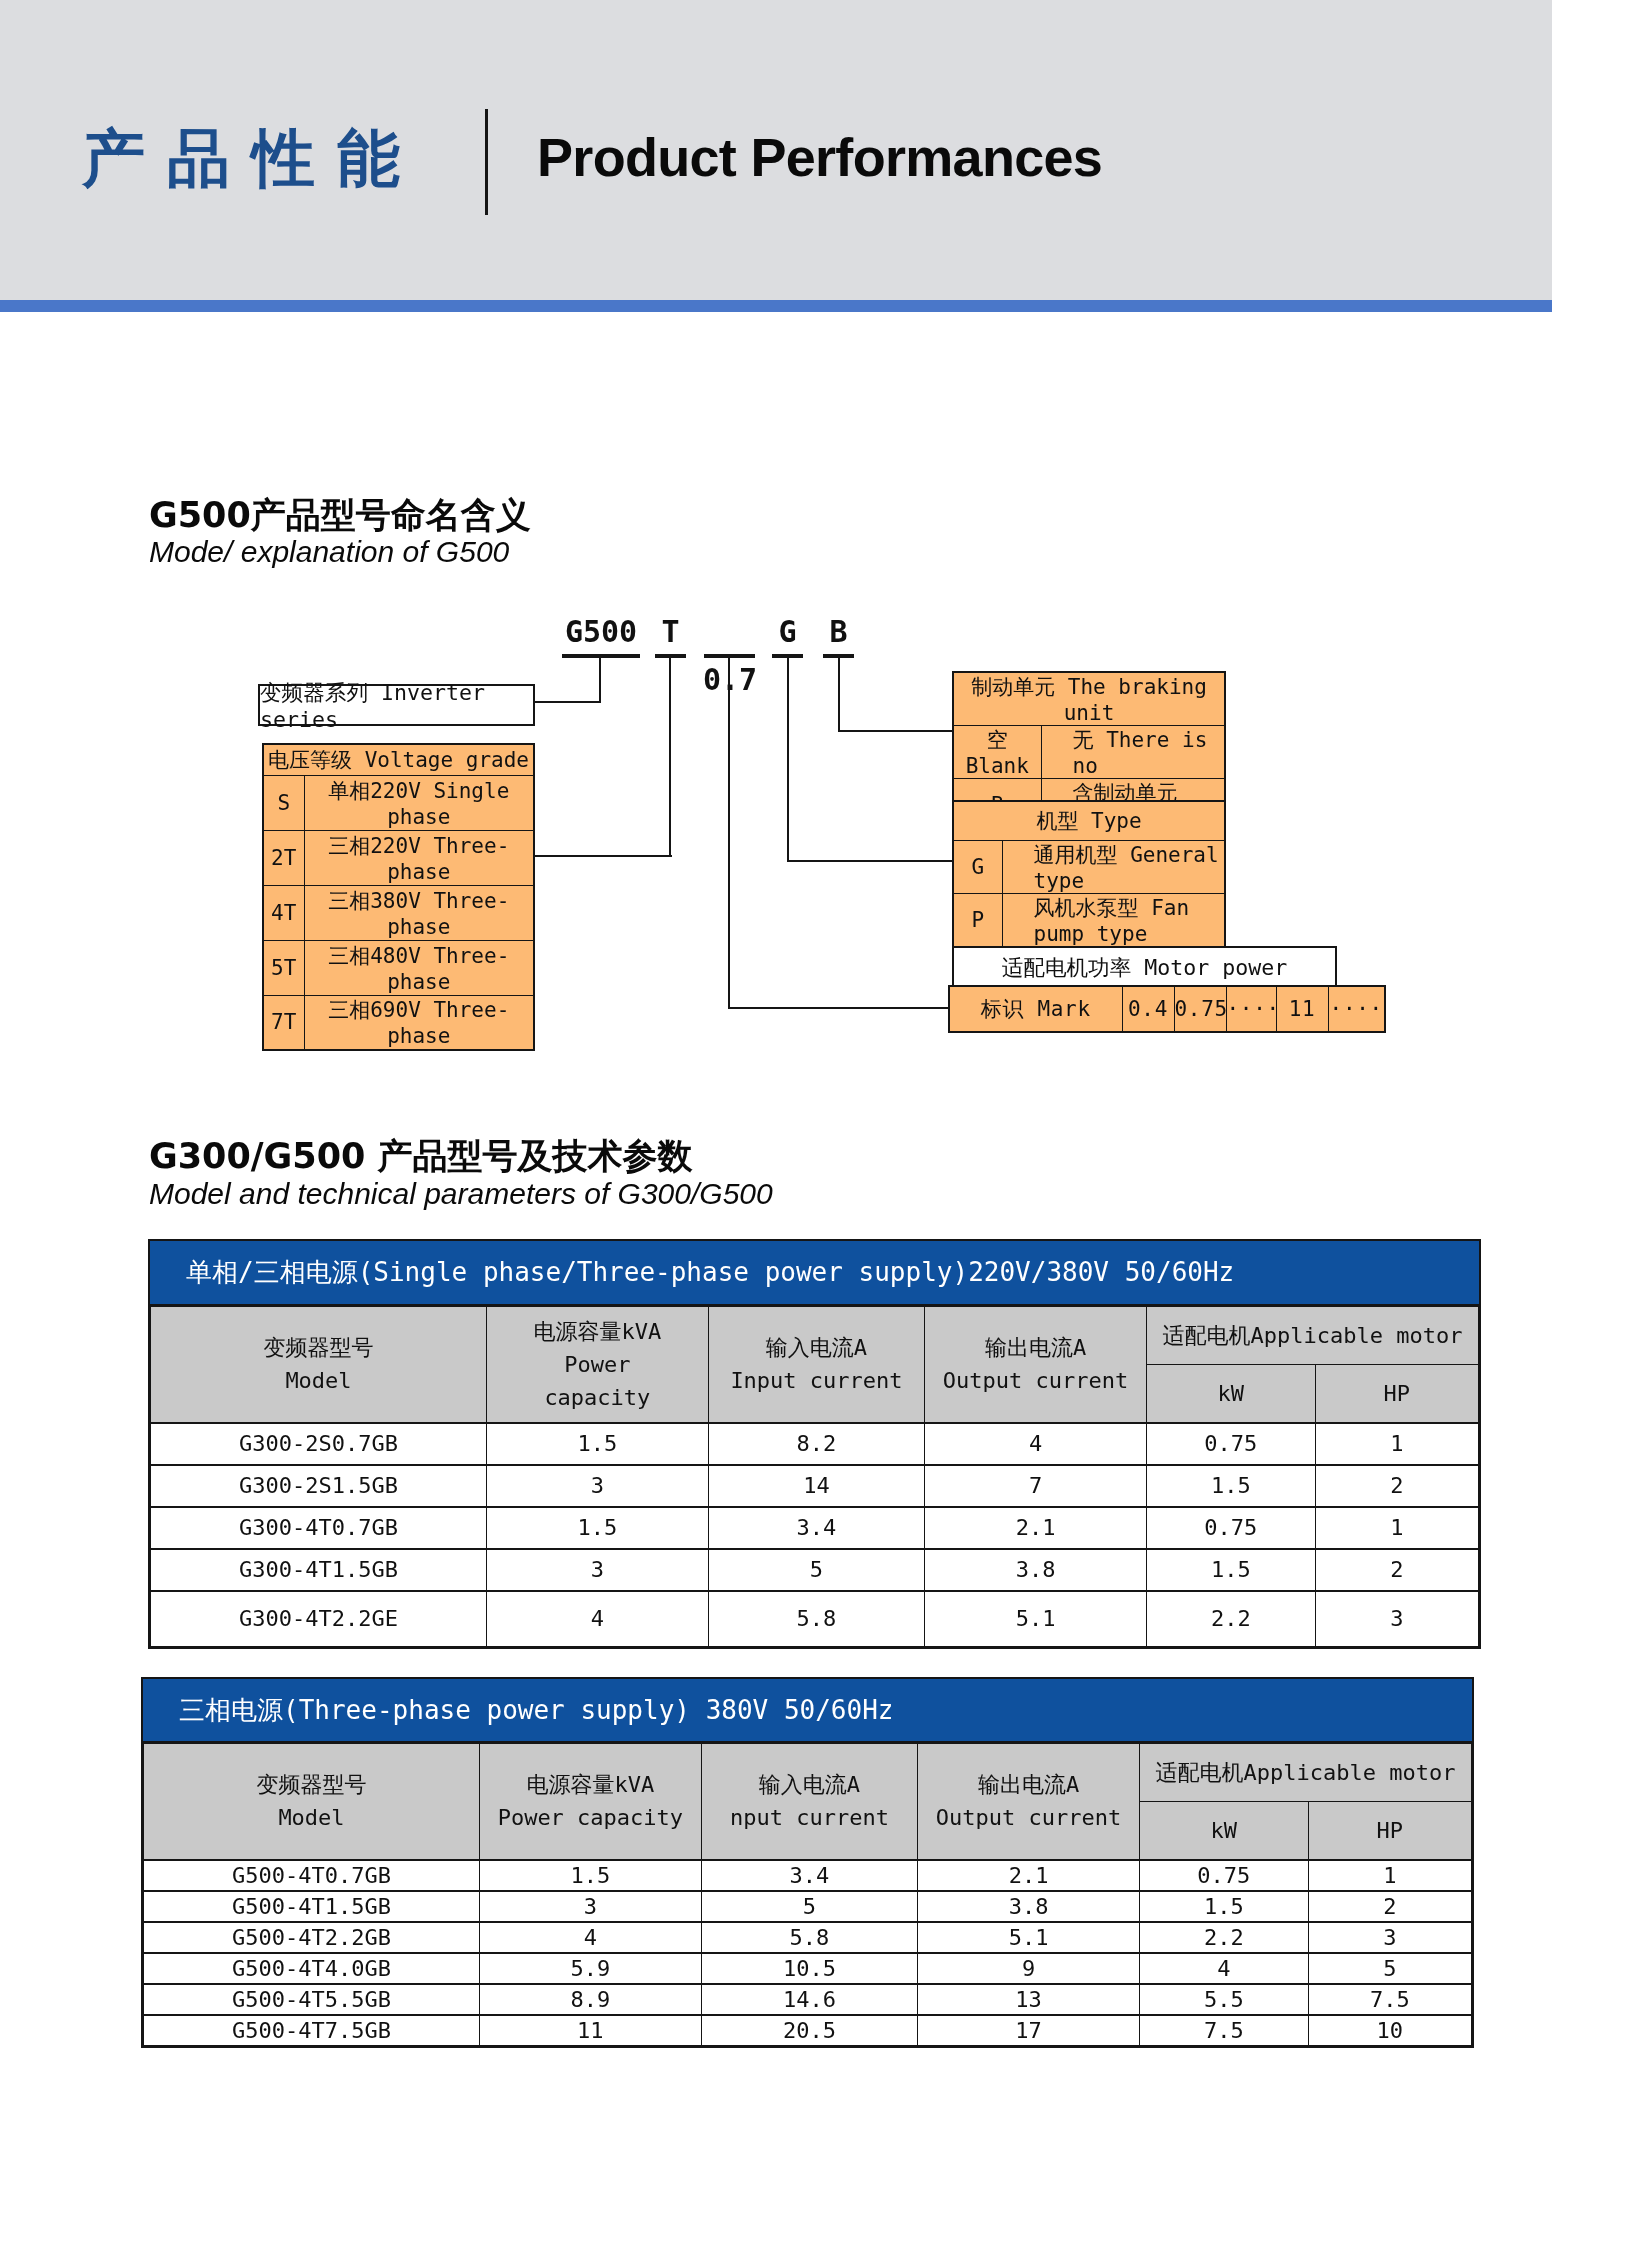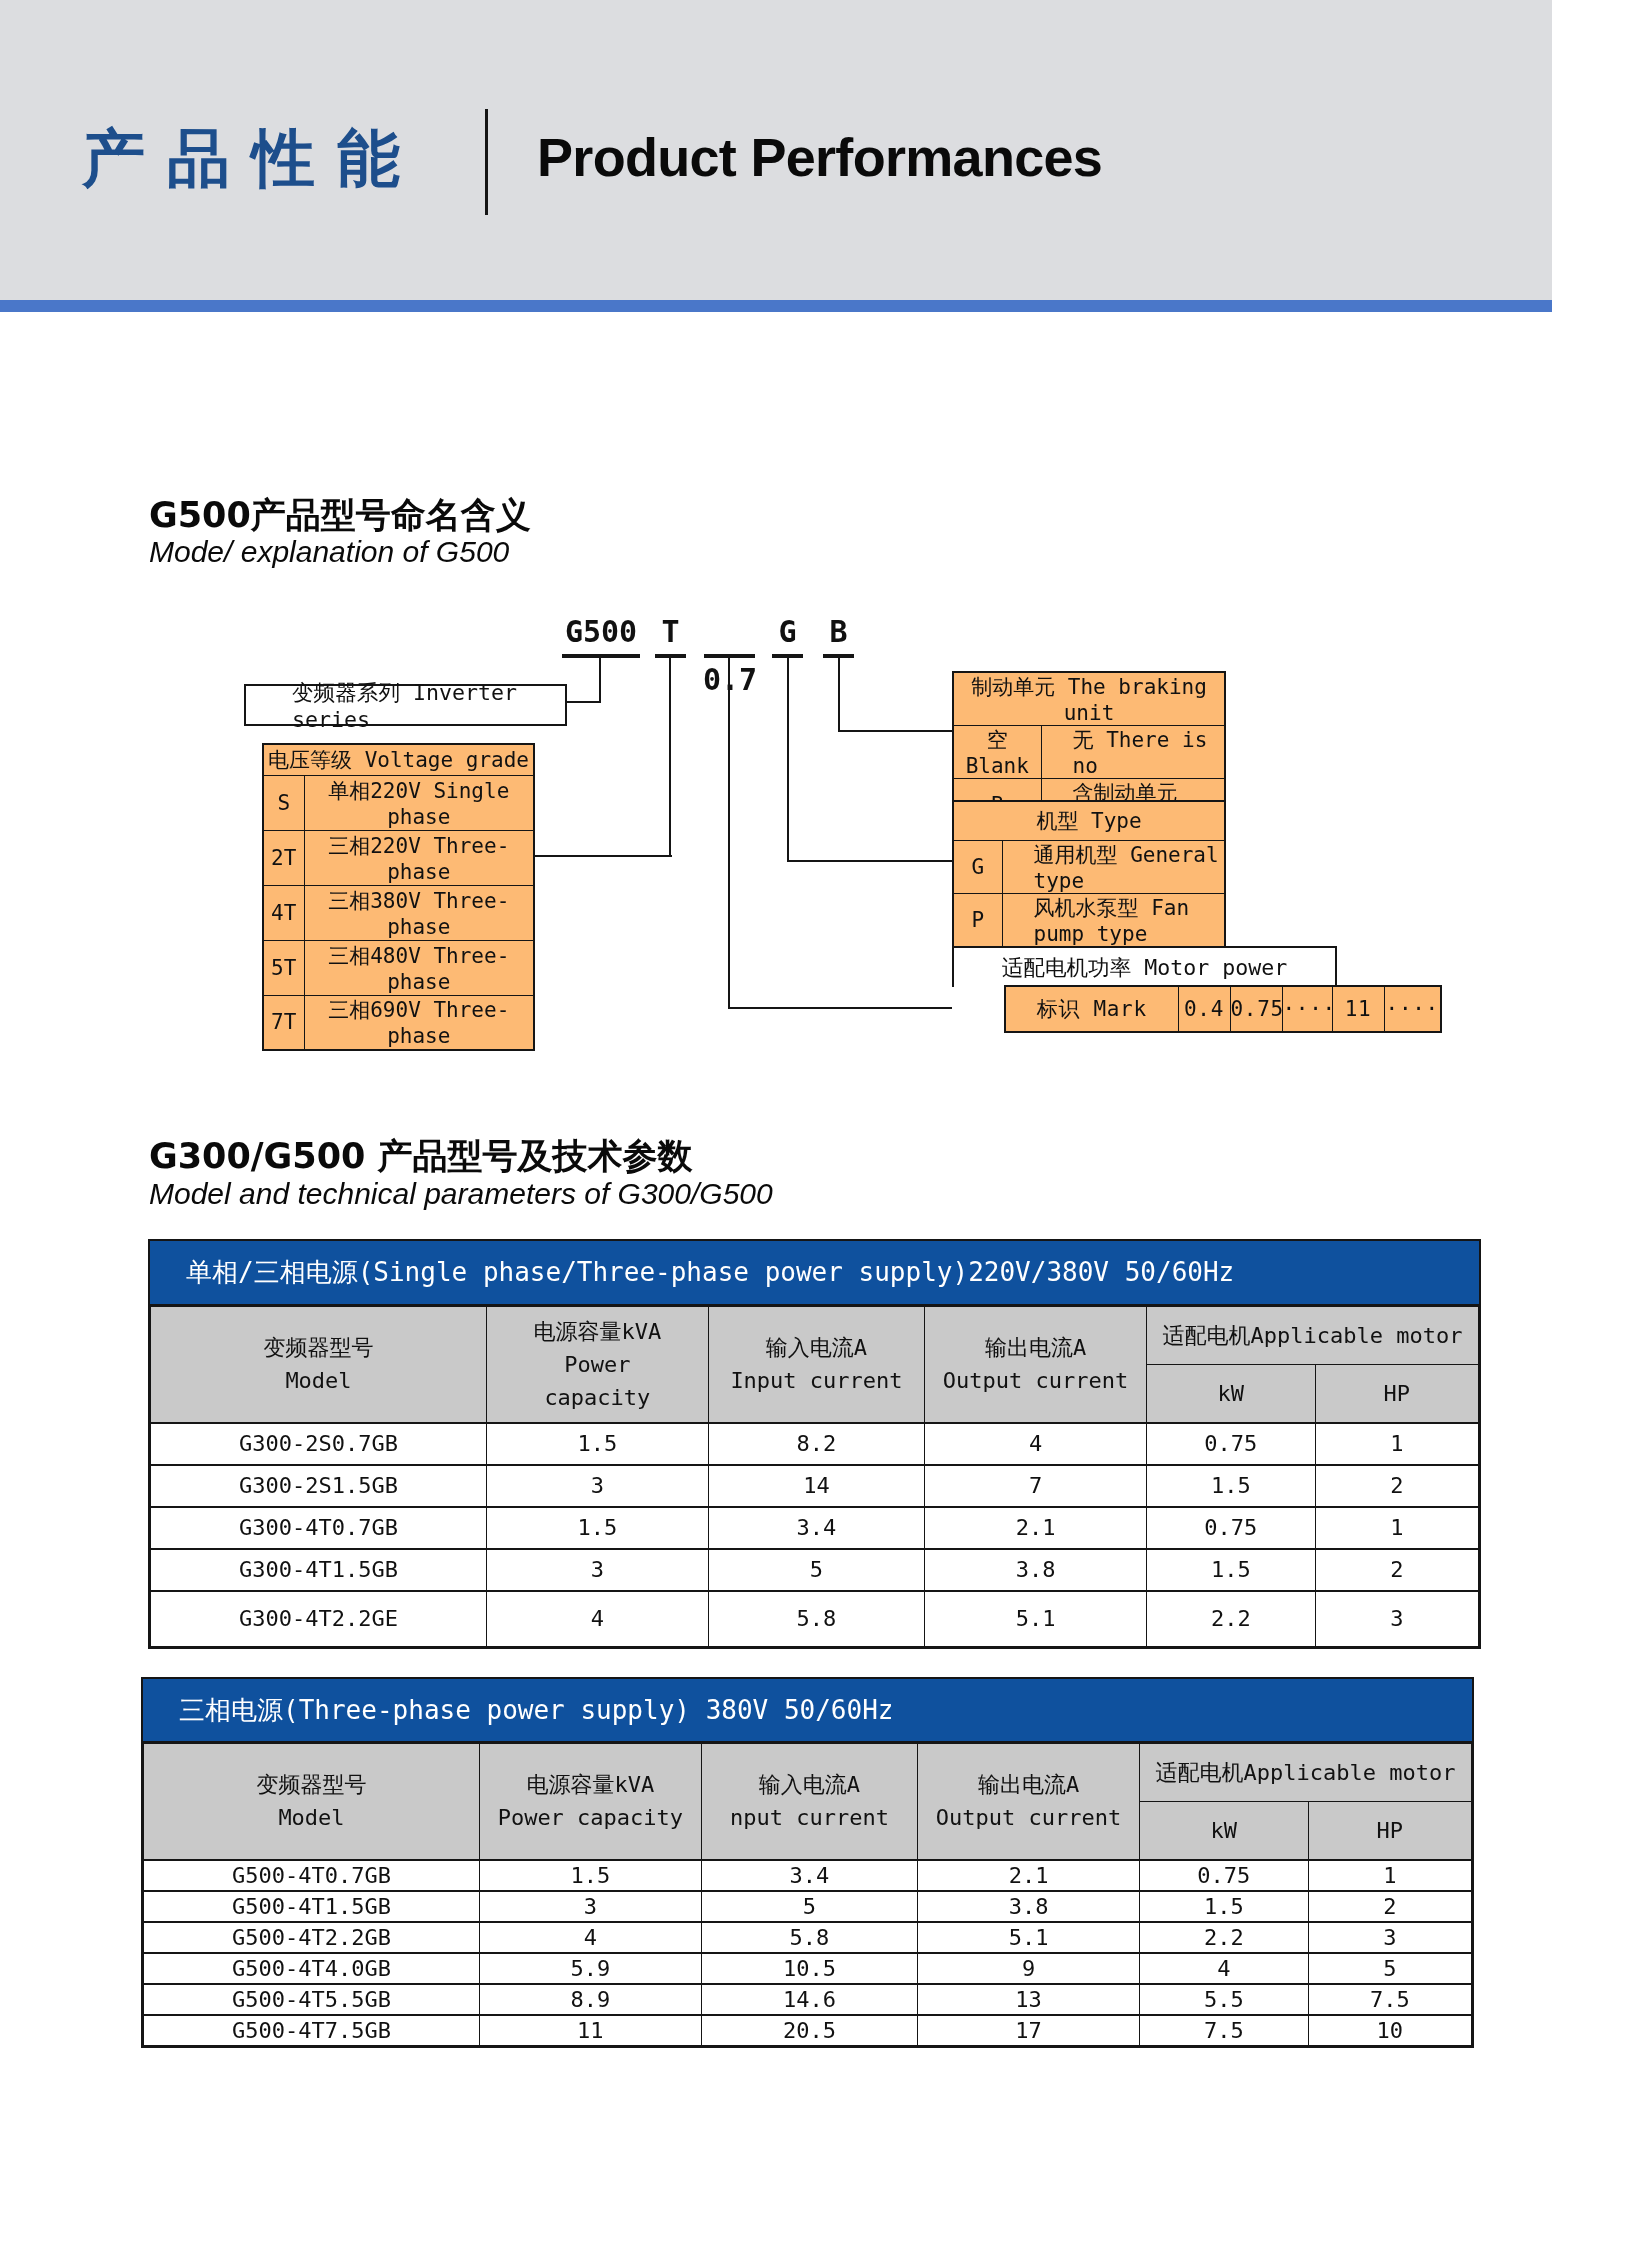--- a/index.html
+++ b/index.html
@@ -93,21 +93,21 @@
     <div class="line" style="left:535px;top:701px;width:66px;height:2px;"></div>
     <div class="line" style="left:669px;top:658px;width:2px;height:198px;"></div>
     <div class="line" style="left:535px;top:855px;width:137px;height:2px;"></div>
     <div class="line" style="left:728px;top:658px;width:2px;height:351px;"></div>
     <div class="line" style="left:729px;top:1007px;width:223px;height:2px;"></div>
     <div class="line" style="left:787px;top:658px;width:2px;height:204px;"></div>
     <div class="line" style="left:788px;top:860px;width:164px;height:2px;"></div>
     <div class="line" style="left:838px;top:658px;width:2px;height:74px;"></div>
     <div class="line" style="left:839px;top:730px;width:113px;height:2px;"></div>
 
-    <div class="dbox" style="left:244px;top:684px;width:273px;height:38px;padding-left:46px;">
+    <div class="dbox" style="left:258px;top:684px;width:273px;height:38px;">
       <span>变频器系列 Inverter series</span>
     </div>
 
     <table class="dtable vtab" style="left:262px;top:743px;width:273px;">
       <colgroup>
           <col style="width:41px;">
           <col>
         </colgroup>
       <tbody>
           <tr class="trow">
@@ -178,21 +178,21 @@
           <tr>
             <td class="pre">P</td>
             <td class="pre lpad">风机水泵型 Fan pump type</td>
           </tr>
         </tbody>
     </table>
 
     <div class="dbox" style="left:952px;top:946px;width:381px;height:39px;border-bottom:none;">
       <span>适配电机功率 Motor power</span>
     </div>
-    <table class="dtable mtab" style="left:1004px;top:985px;width:438px;padding-left:26px;">
+    <table class="dtable mtab" style="left:948px;top:985px;width:438px;padding-left:26px;">
       <colgroup>
           <col style="width:173px;">
           <col style="width:52px;">
           <col style="width:52px;">
           <col style="width:50px;">
           <col style="width:52px;">
           <col>
         </colgroup>
       <tbody>
           <tr class="r1">

